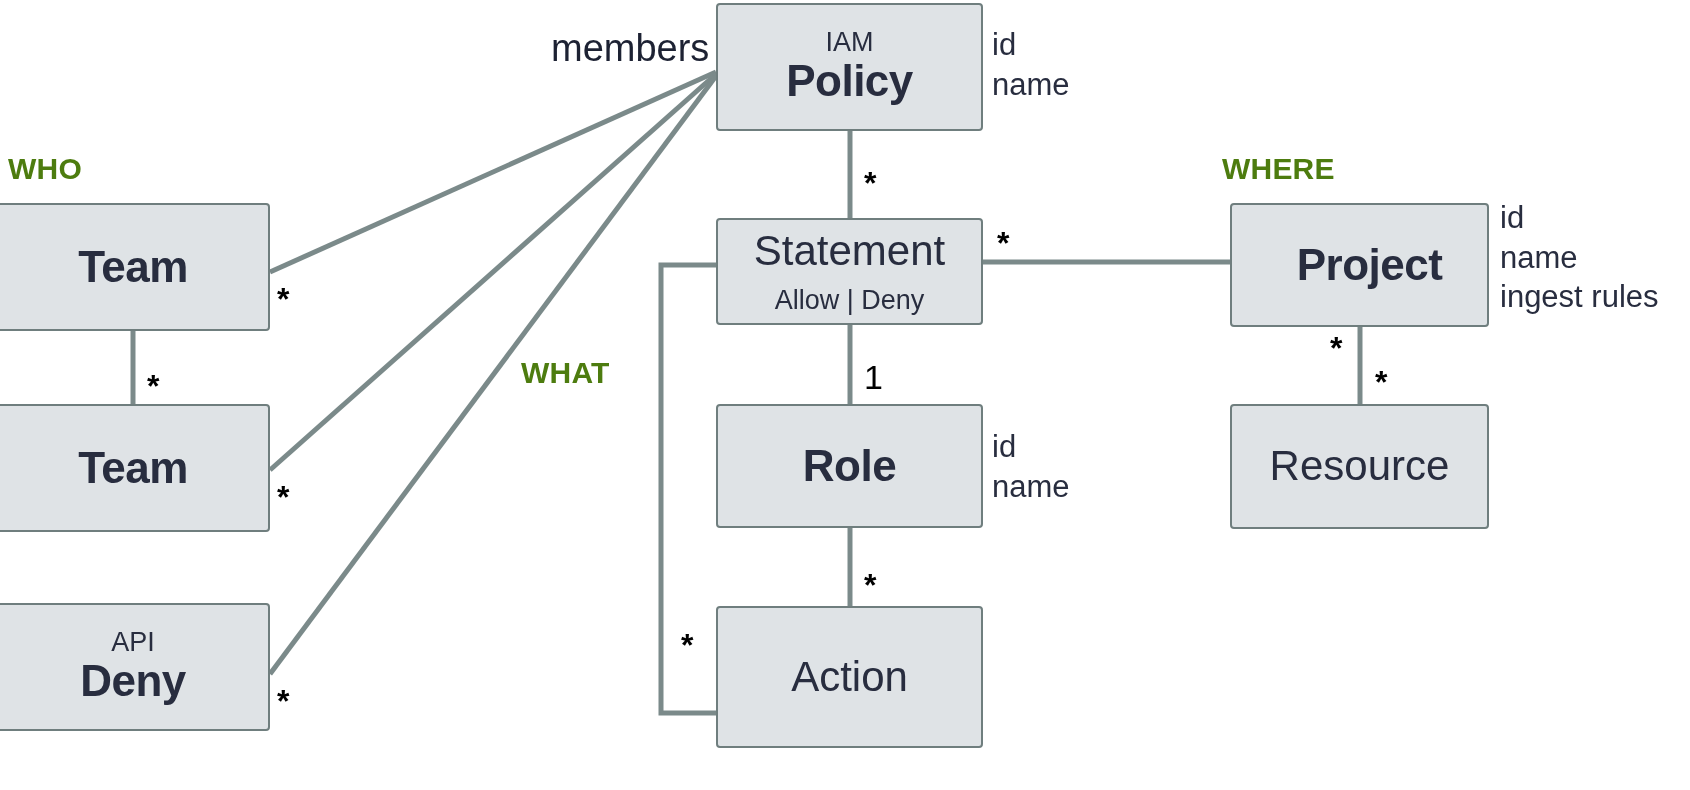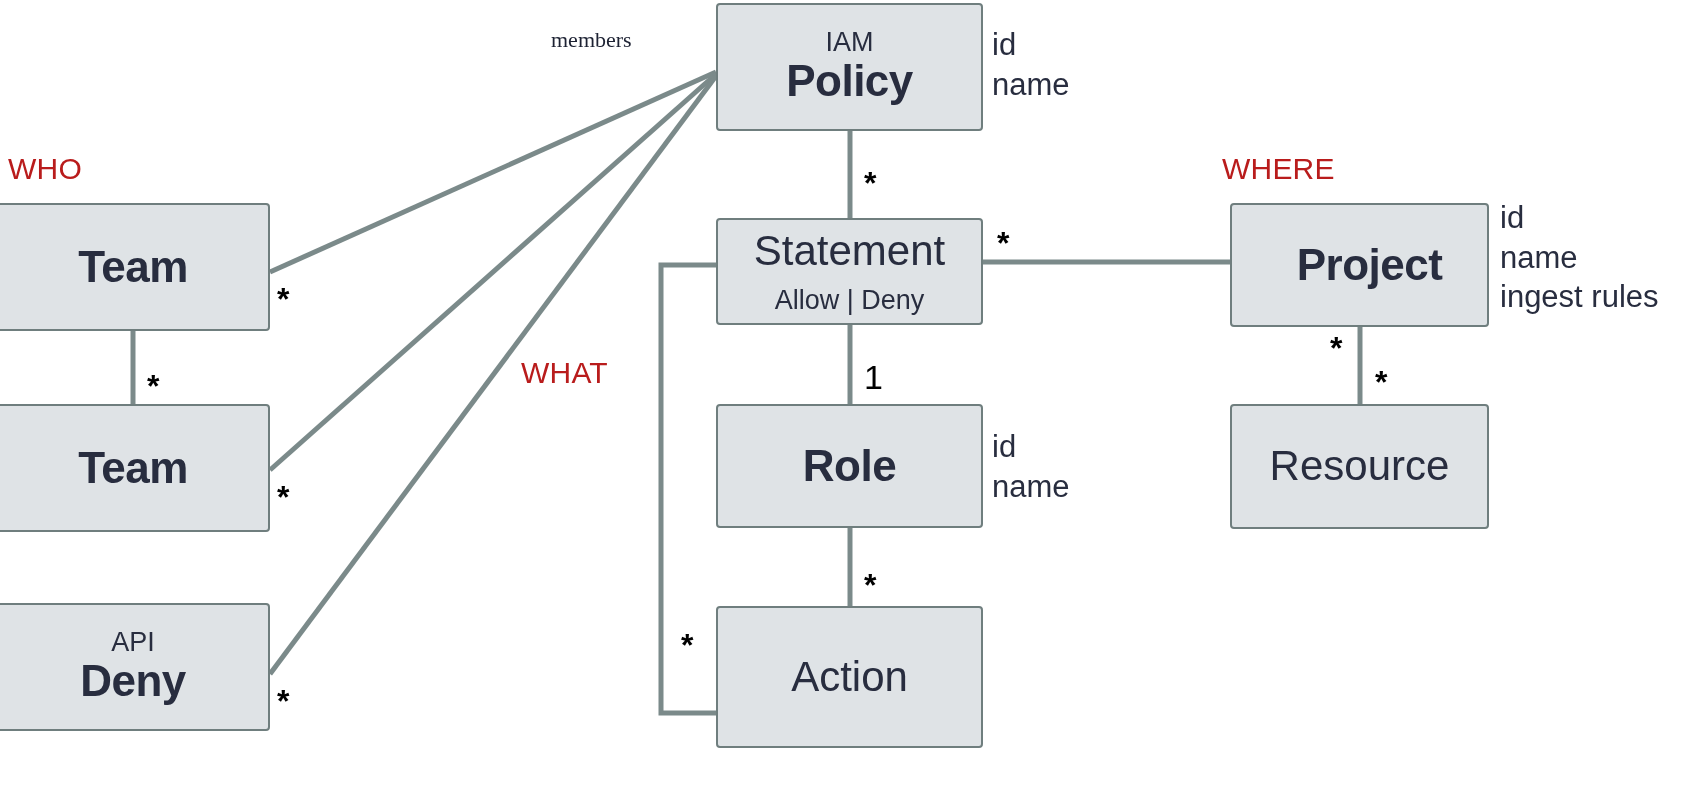--- a/index.html
+++ b/index.html
@@ -60,33 +60,32 @@
   }
   .node .sub.lower {
     font-size: 27px;
     margin-top: 12px;
   }
 
   
   .group-label {
     position: absolute;
     font-size: 30px;
-    font-weight: 400;
-    color: #b91c1c;
+    font-weight: 700;
+    color: #4d7c0f;
     letter-spacing: 0.2px;
     white-space: nowrap;
     text-align: right;
   }
   .edge-label {
     position: absolute;
-    font-size: 22px;
+    font-size: 38px;
     font-weight: 400;
     color: #1d2233;
     white-space: nowrap;
-    font-family: Liberation Serif, serif;
   }
   .card-mult {
     position: absolute;
     font-size: 32px;
     font-weight: 700;
     color: #000000;
     line-height: 1;
     white-space: nowrap;
   }
   .card-mult.one {

